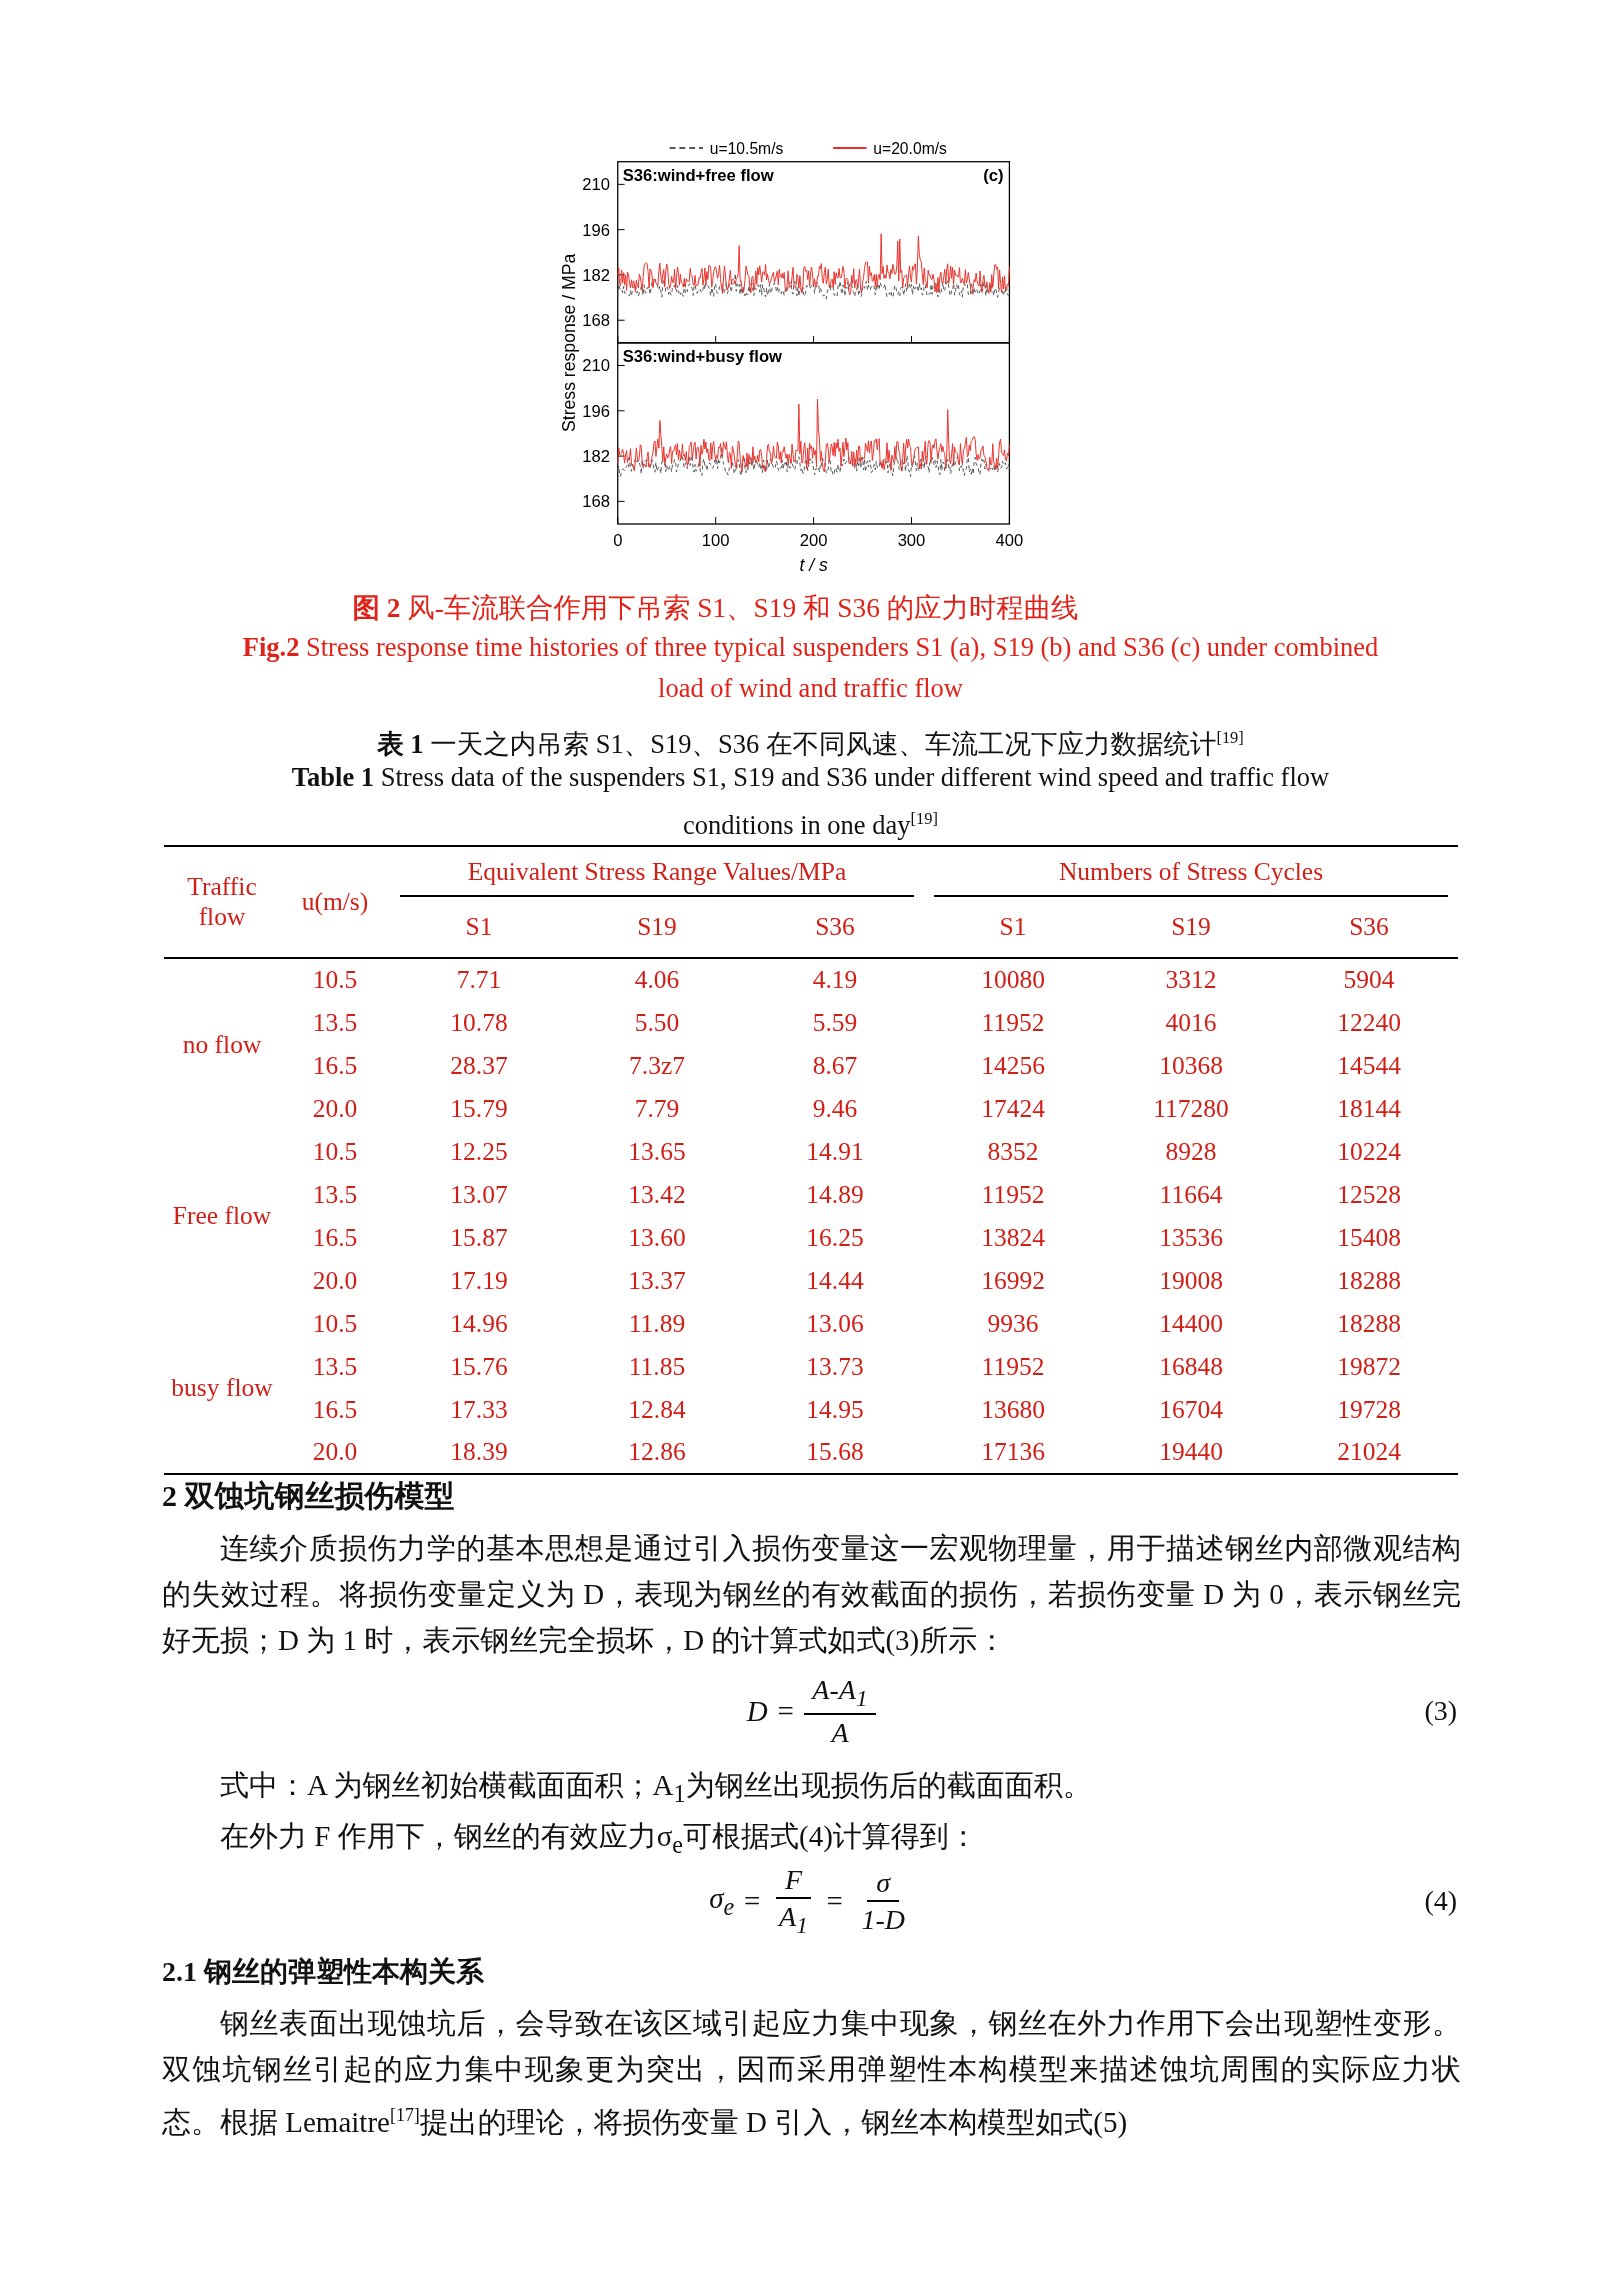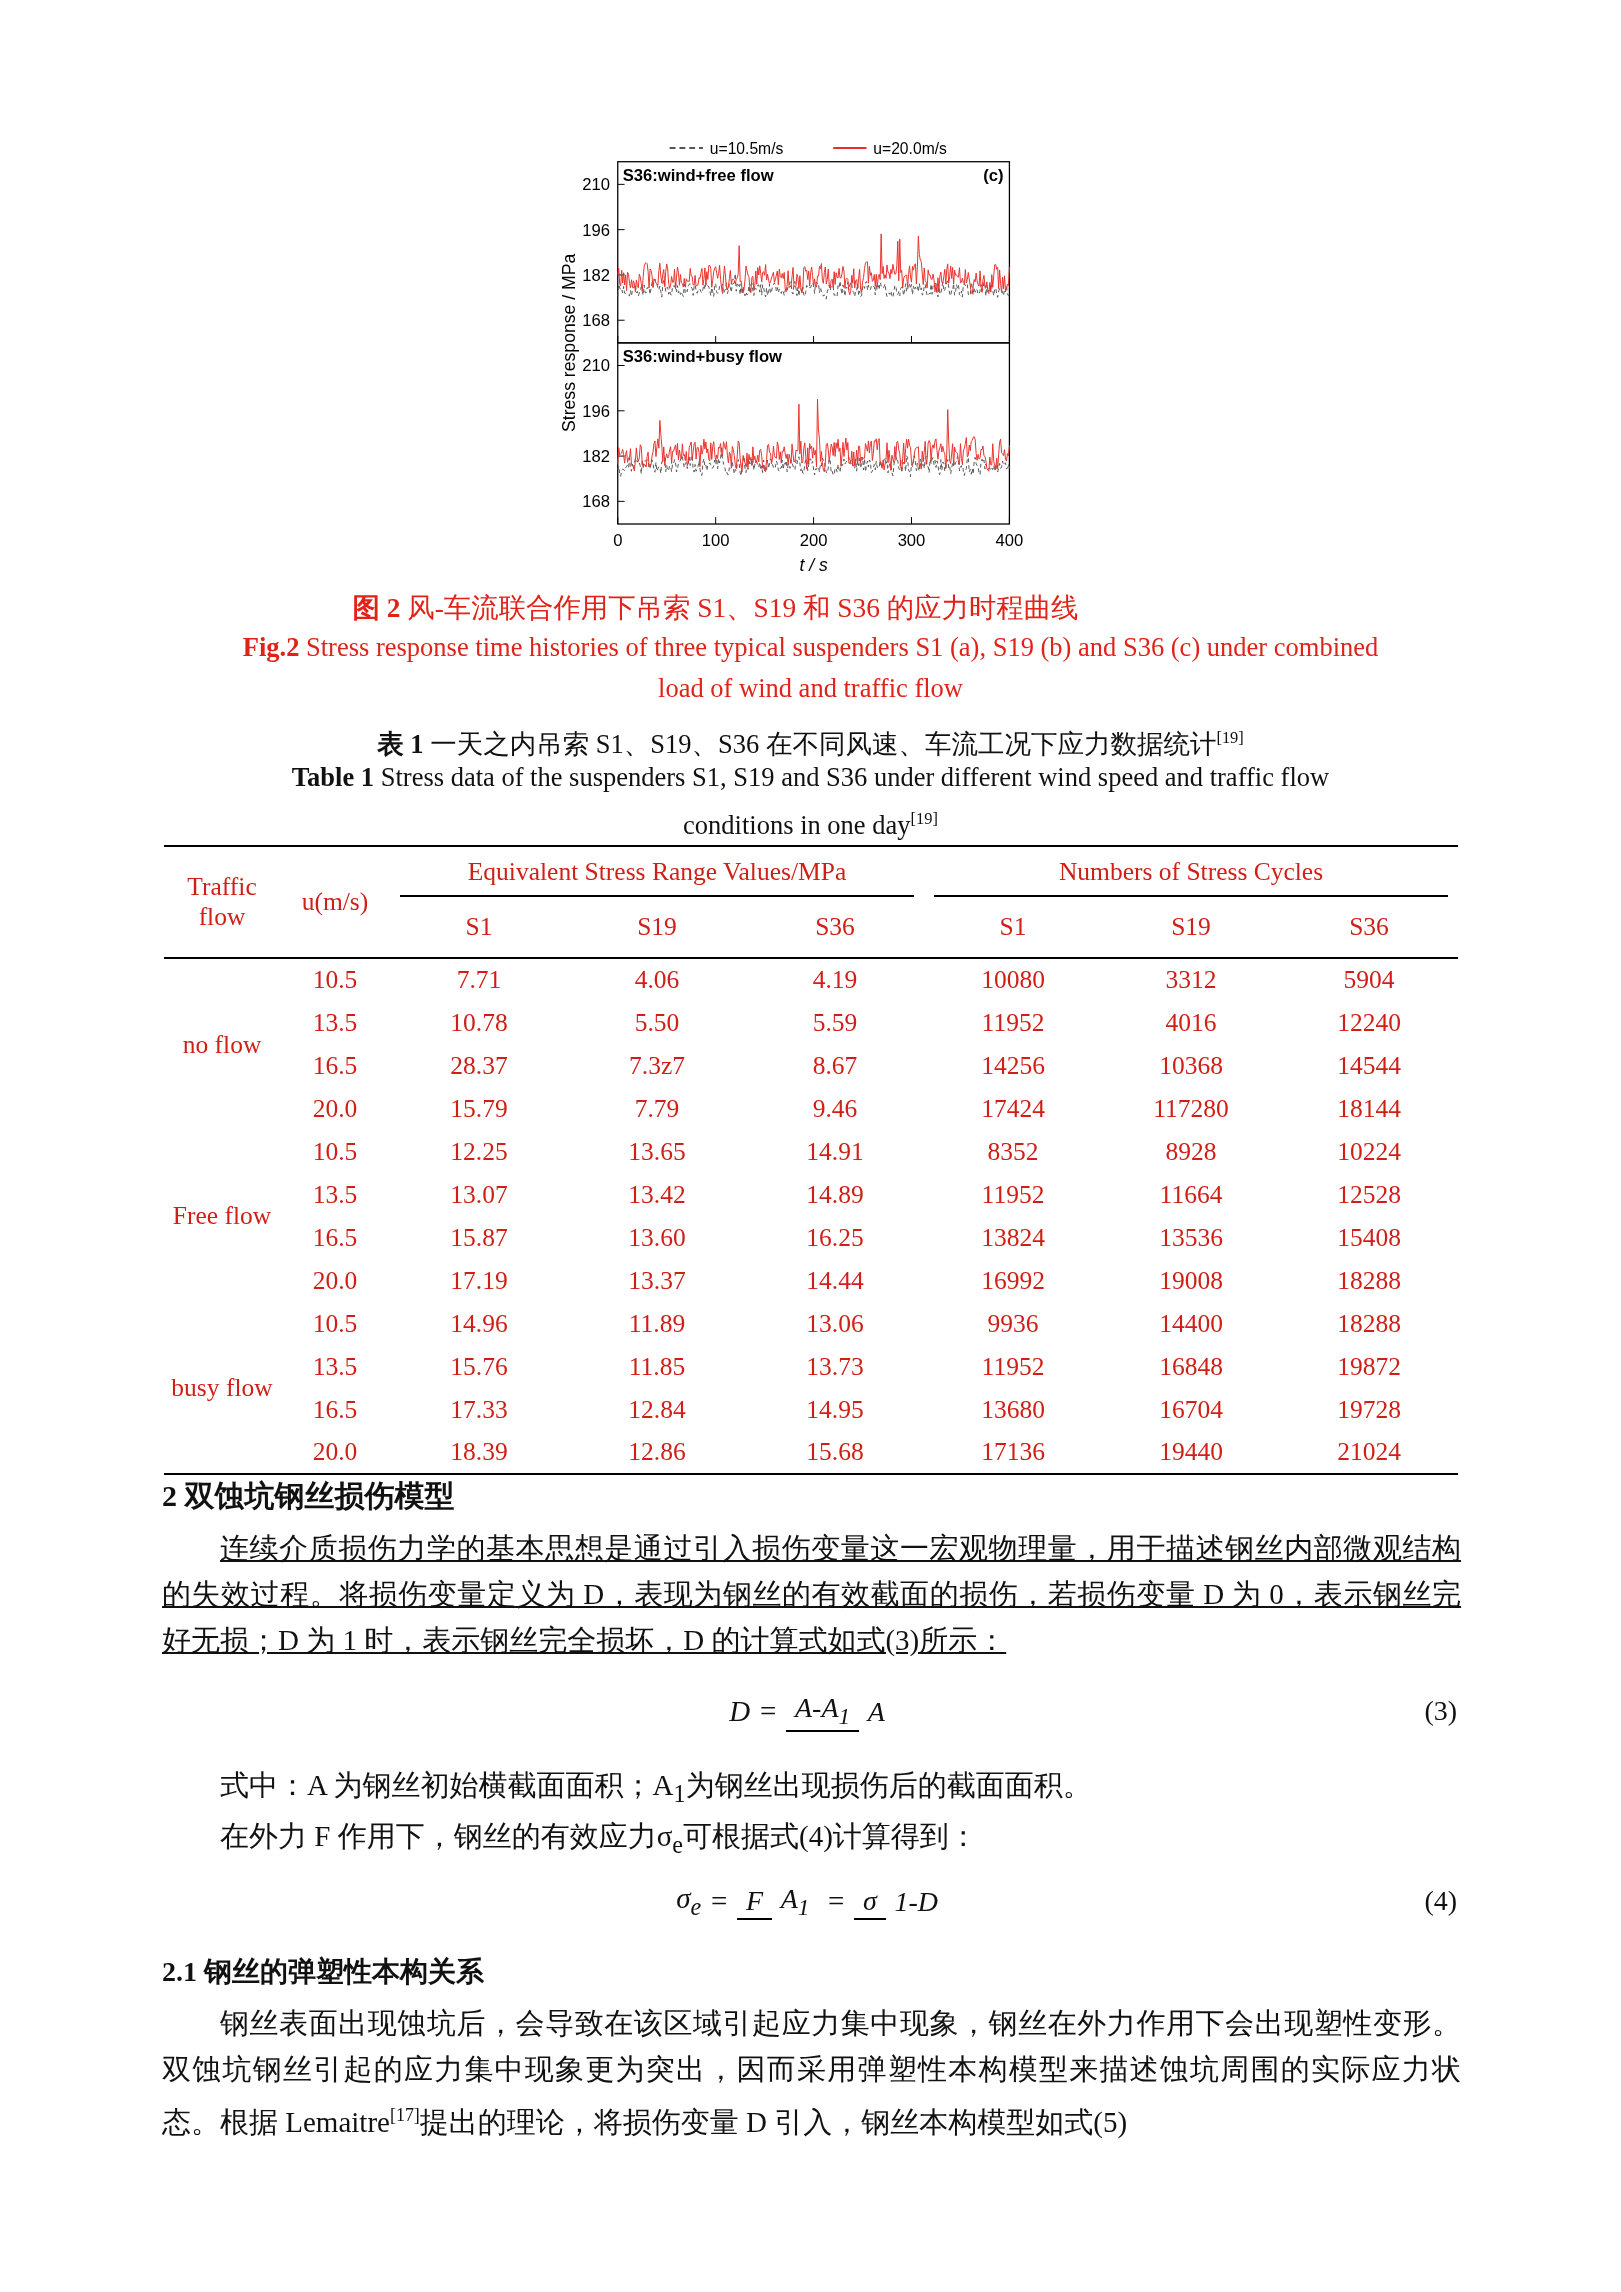--- a/index.html
+++ b/index.html
@@ -33,30 +33,30 @@
   .data-table thead tr:first-child{height:51px;}
   .data-table thead tr:last-child{height:61px;}
   .th-span2{border-bottom:2.5px solid #000;}
   .sub-th{border-bottom:2.5px solid #000;}
   .th-group{position:relative;}
   .th-group::after{content:"";position:absolute;left:9.8px;right:9.8px;bottom:0;border-bottom:2px solid #000;}
   
   .sec-heading{position:absolute;left:162px;top:1476px;width:1299px;margin:0;font-size:30px;font-weight:bold;}
   .sub-heading{position:absolute;left:162px;top:1953px;width:1299px;margin:0;font-size:28px;font-weight:bold;}
   .body-text{position:absolute;left:162px;width:1299px;margin:0;font-size:29px;line-height:46px;text-align:justify;text-indent:2em;}
-  .p1{top:1525px;text-decoration:underline;}
+  .p1{top:1525px;}
   .p2{top:1762px;}
   .p3{top:1813px;}
   .p4{top:2000px;}
   
   .equation{position:absolute;left:162px;width:1299px;display:flex;justify-content:center;align-items:center;}
   .eq3{top:1666px;height:90px;}
   .eq4{top:1854px;height:94px;}
   .eq-body{display:inline-flex;align-items:center;gap:9.8px;font-style:italic;font-size:29px;}
-  .frac{display:inline-flex;flex-direction:row;align-items:center;line-height:1.25;font-size:28px;}
+  .frac{display:inline-flex;flex-direction:column;align-items:center;line-height:1.25;font-size:28px;}
   .frac .num{border-bottom:2px solid #000;padding:0 8.8px;}
   .frac .den{padding:0 8.8px;}
   .eq-number{position:absolute;right:3.9px;top:50%;transform:translateY(-50%);font-style:normal;font-size:28px;}
 </style>
 </head>
 <body>
 
 <div class="abs" style="inset:0">
 
   <figure class="chart-block">

